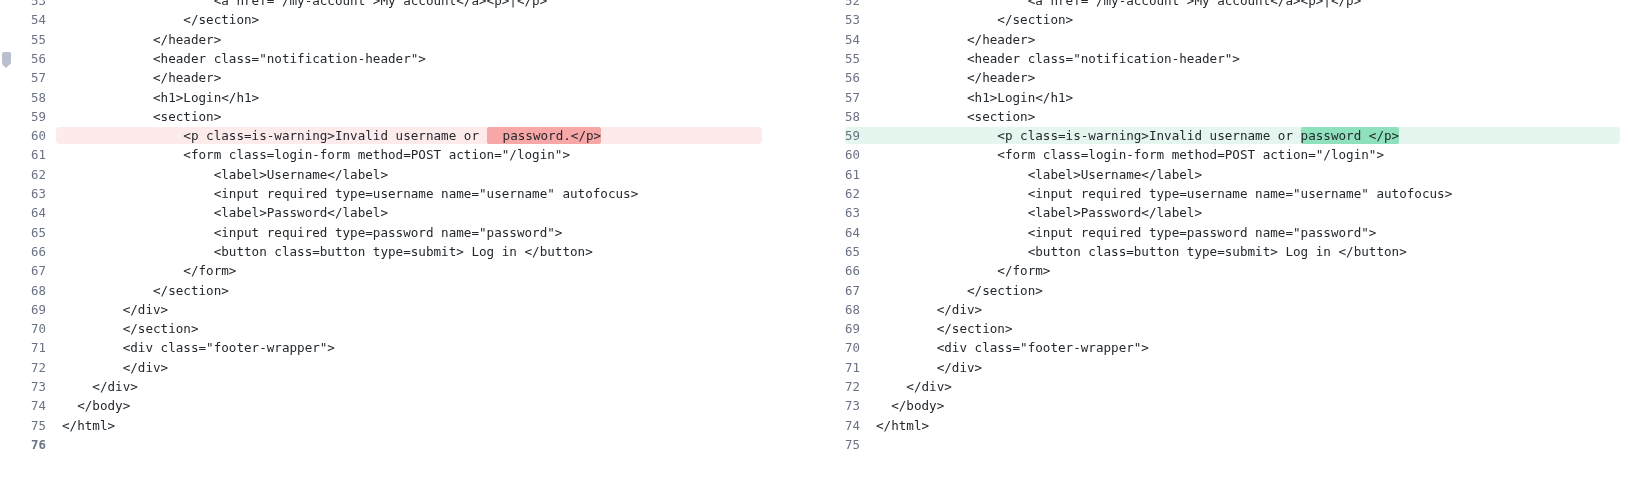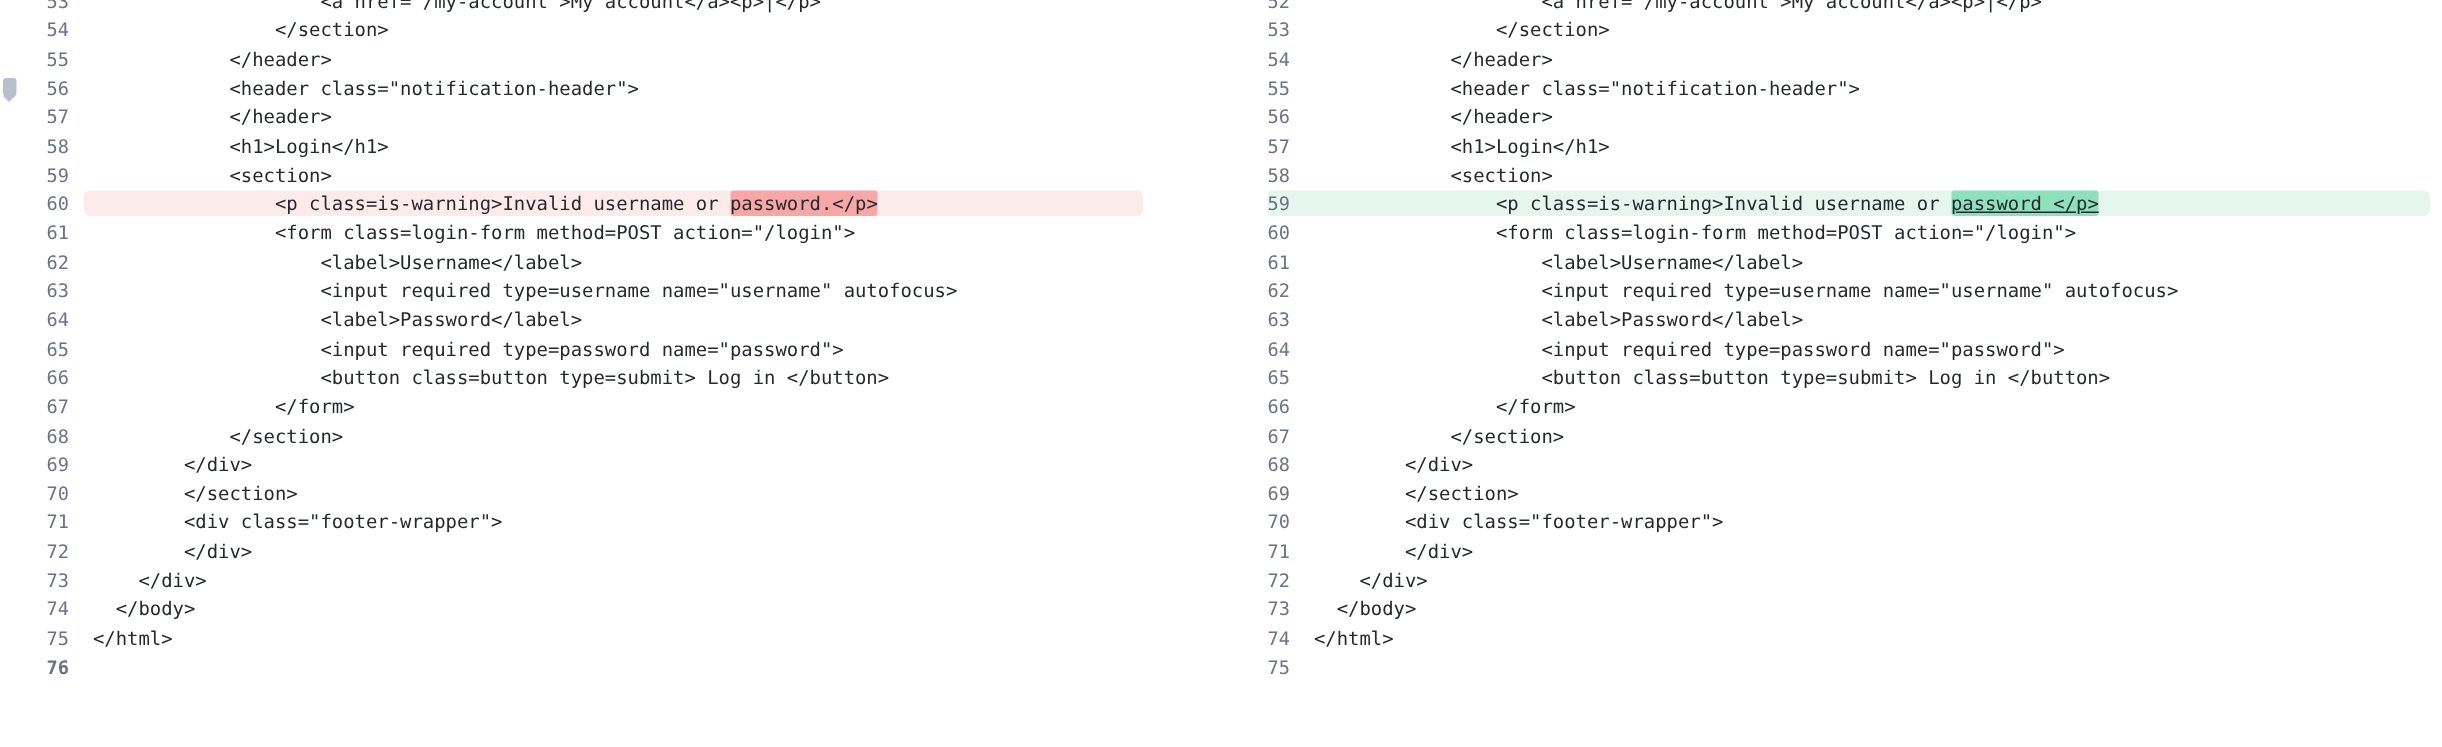--- a/index.html
+++ b/index.html
@@ -97,24 +97,24 @@
     right: 8px;
     background: #e4f6ee;
   }
 
   .tok {
     border-radius: 2px;
     padding: 1px 0;
   }
   .tok.del {
     background: #f8a7a7;
+    padding-left: 16px;
   }
   .tok.ins {
     background: #8fe0bd;
-    text-decoration: underline;
   }
 
   .pane-left .code-line { }
   .pane-right .ln { width: 46px; }
   .pane-right .code { left: 62px; }
 </style>
 </head>
 <body>
 
 <div id="diff-root">

